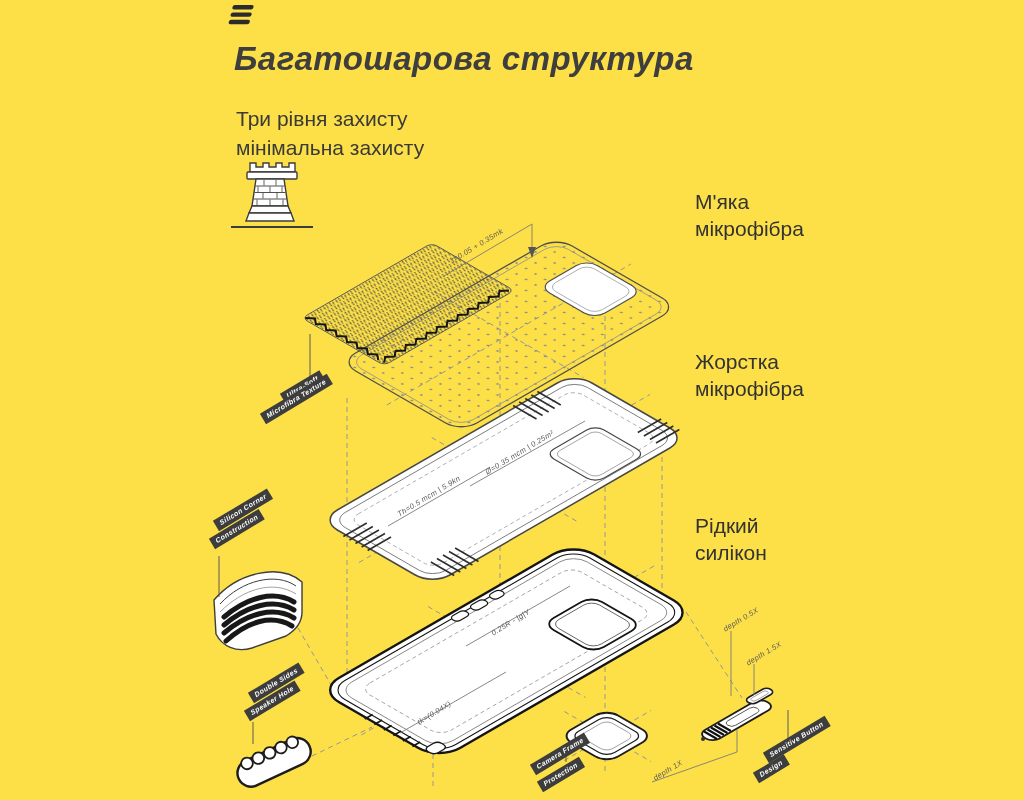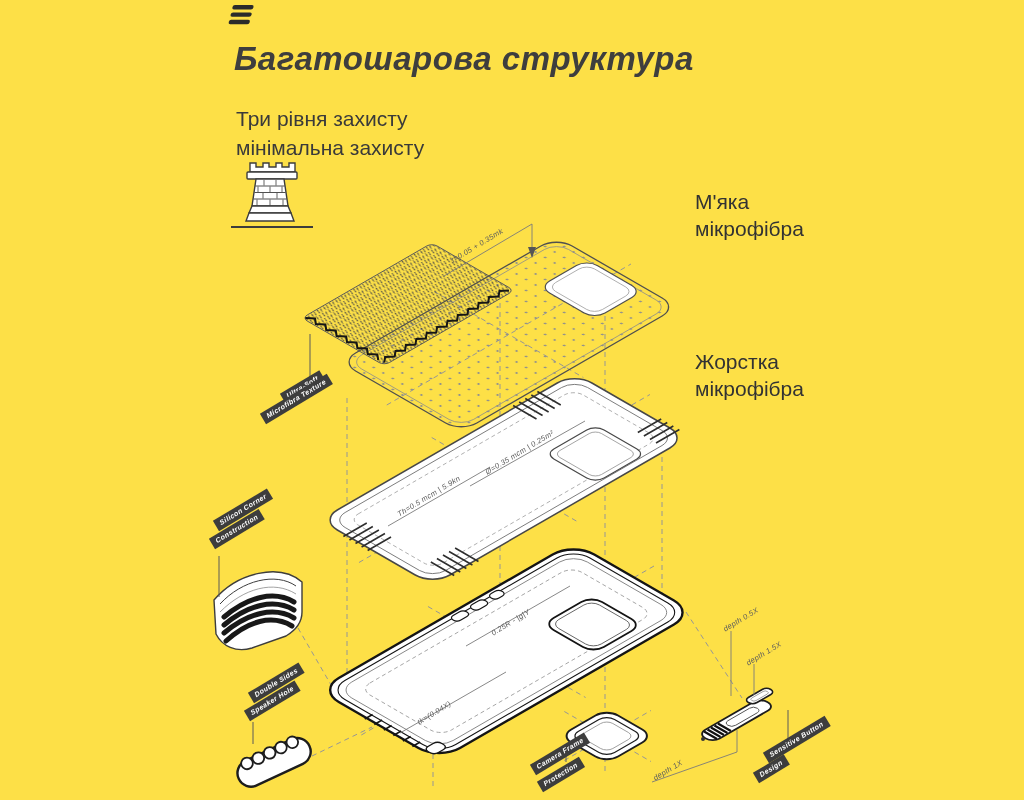--- a/index.html
+++ b/index.html
@@ -180,20 +180,24 @@
   </div>
 
   <div class="abs layer-label" style="left:695px;top:188px">
     <div>М'яка</div>
     <div>мікрофібра</div>
   </div>
   <div class="abs layer-label" style="left:695px;top:348px">
     <div>Жорстка</div>
     <div>мікрофібра</div>
   </div>
+  <div class="abs layer-label" style="left:695px;top:512px">
+    <div>Рідкий</div>
+    <div>силікон</div>
+  </div>
 
   <div class="abs tag" style="left:283px;top:393px">Ultra-Soft</div>
   <div class="abs tag" style="left:263px;top:413px">Microfibra Texture</div>
   <div class="abs tag" style="left:216px;top:520px">Silicon Corner</div>
   <div class="abs tag" style="left:212px;top:538px">Construction</div>
   <div class="abs tag" style="left:251px;top:692px">Double Sides</div>
   <div class="abs tag" style="left:247px;top:710px">Speaker Hole</div>
   <div class="abs tag" style="left:533px;top:764px">Camera Frame</div>
   <div class="abs tag" style="left:540px;top:781px">Protection</div>
   <div class="abs tag" style="left:766px;top:752px">Sensitive Button</div>

